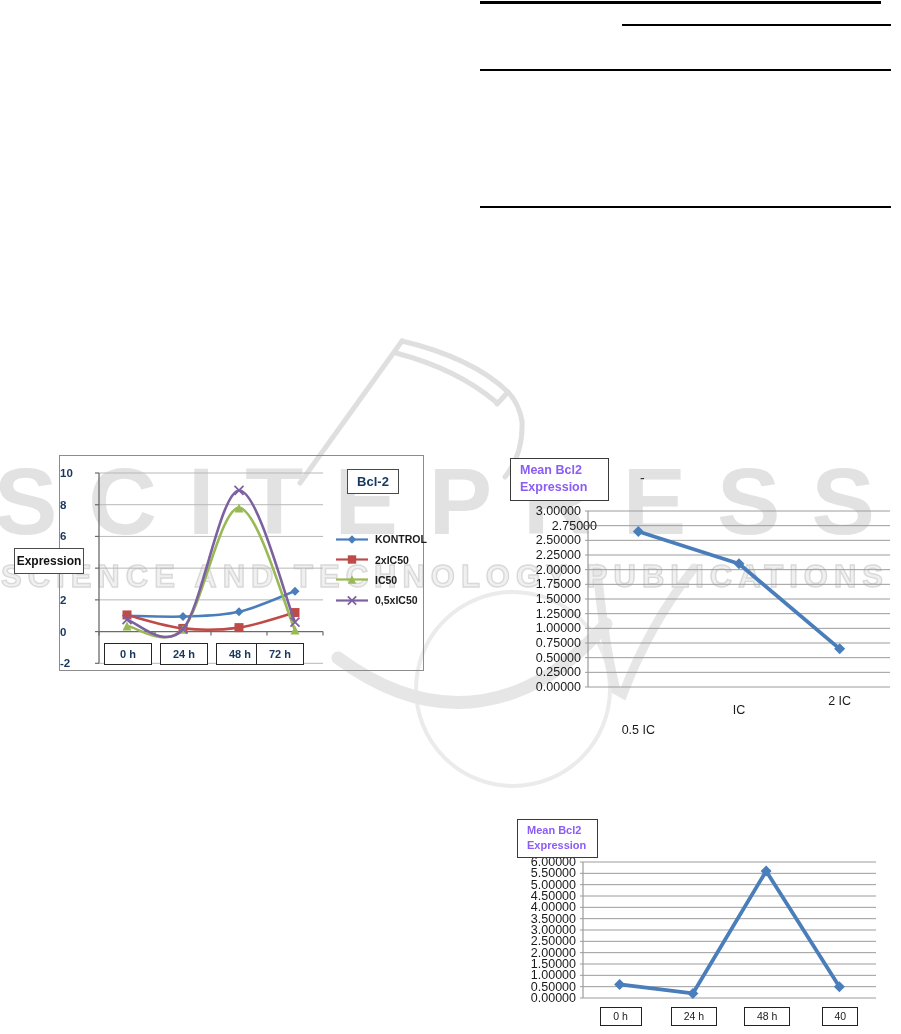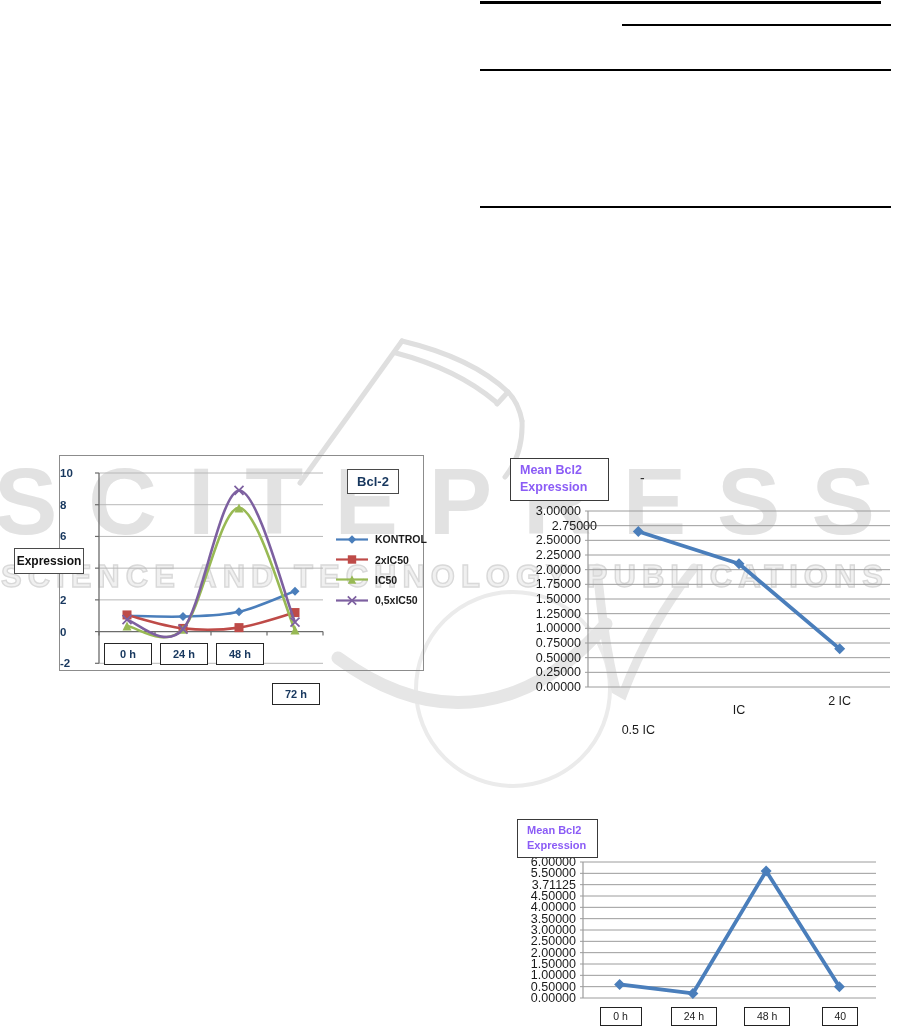--- a/index.html
+++ b/index.html
@@ -125,21 +125,21 @@
         <div class="c1tick" style="top: 72.4333px;">6</div>
         <div class="c1tick" style="top: 104.15px;">4</div>
         <div class="c1tick" style="top: 135.867px;">2</div>
         <div class="c1tick" style="top: 167.583px;">0</div>
         <div class="c1tick" style="top: 199.3px;">-2</div>
       </div>
     <div id="c1cats">
         <div class="c1cat" style="left: 44px;">0 h</div>
         <div class="c1cat" style="left: 100px;">24 h</div>
         <div class="c1cat" style="left: 156px;">48 h</div>
-        <div class="c1cat" style="left: 212px; margin-top: 40px;">72 h</div>
+        <div class="c1cat" style="left: 196px;">72 h</div>
       </div>
     <div id="bcl2-box">
       <span>Bcl-2</span>
     </div>
     <div id="chart1-legend">
         <div class="lgrow">
           <svg width="32" height="11">
             <line x1="0" y1="5.5" x2="32" y2="5.5" stroke="#4a7ebb" stroke-width="2.2"></line>
             <polygon points="16,1.2999999999999998 20.2,5.5 16,9.7 11.8,5.5" fill="#4a7ebb"></polygon>
           </svg>
@@ -264,21 +264,21 @@
         <line x1="78" y1="50" x2="78" y2="186" stroke="#9c9c9c" stroke-width="1.2"></line>
         <path d="M114.625,172.4 L187.875,181.46666666666667 L261.125,59.06666666666668 L334.375,174.66666666666666" fill="none" stroke="#4a7ebb" stroke-width="3.8" stroke-linecap="round" stroke-linejoin="round"></path>
         <polygon points="114.625,166.9 120.125,172.4 114.625,177.9 109.125,172.4" fill="#4a7ebb"></polygon>
         <polygon points="187.875,175.96666666666667 193.375,181.46666666666667 187.875,186.96666666666667 182.375,181.46666666666667" fill="#4a7ebb"></polygon>
         <polygon points="261.125,53.56666666666668 266.625,59.06666666666668 261.125,64.56666666666668 255.625,59.06666666666668" fill="#4a7ebb"></polygon>
         <polygon points="334.375,169.16666666666666 339.875,174.66666666666666 334.375,180.16666666666666 328.875,174.66666666666666" fill="#4a7ebb"></polygon>
       </svg>
     <div id="c3ticks">
         <div class="tickbox" style="top: 42px; left: 0px; width: 71px;">6.00000</div>
         <div class="tickbox" style="top: 53.3333px; left: 0px; width: 71px;">5.50000</div>
-        <div class="tickbox" style="top: 64.6667px; left: 0px; width: 71px;">3.71125</div>
+        <div class="tickbox" style="top: 64.6667px; left: 0px; width: 71px;">5.00000</div>
         <div class="tickbox" style="top: 76px; left: 0px; width: 71px;">4.50000</div>
         <div class="tickbox" style="top: 87.3333px; left: 0px; width: 71px;">4.00000</div>
         <div class="tickbox" style="top: 98.6667px; left: 0px; width: 71px;">3.50000</div>
         <div class="tickbox" style="top: 110px; left: 0px; width: 71px;">3.00000</div>
         <div class="tickbox" style="top: 121.333px; left: 0px; width: 71px;">2.50000</div>
         <div class="tickbox" style="top: 132.667px; left: 0px; width: 71px;">2.00000</div>
         <div class="tickbox" style="top: 144px; left: 0px; width: 71px;">1.50000</div>
         <div class="tickbox" style="top: 155.333px; left: 0px; width: 71px;">1.00000</div>
         <div class="tickbox" style="top: 166.667px; left: 0px; width: 71px;">0.50000</div>
         <div class="tickbox" style="top: 178px; left: 0px; width: 71px;">0.00000</div>

